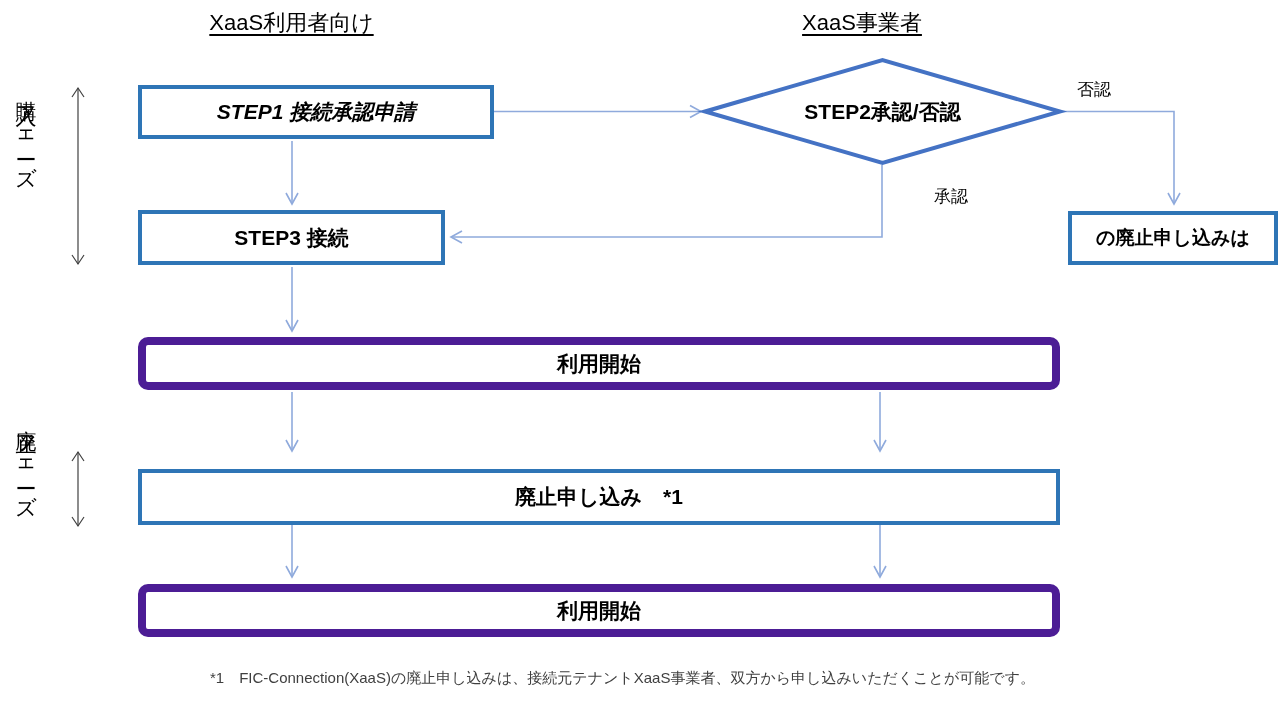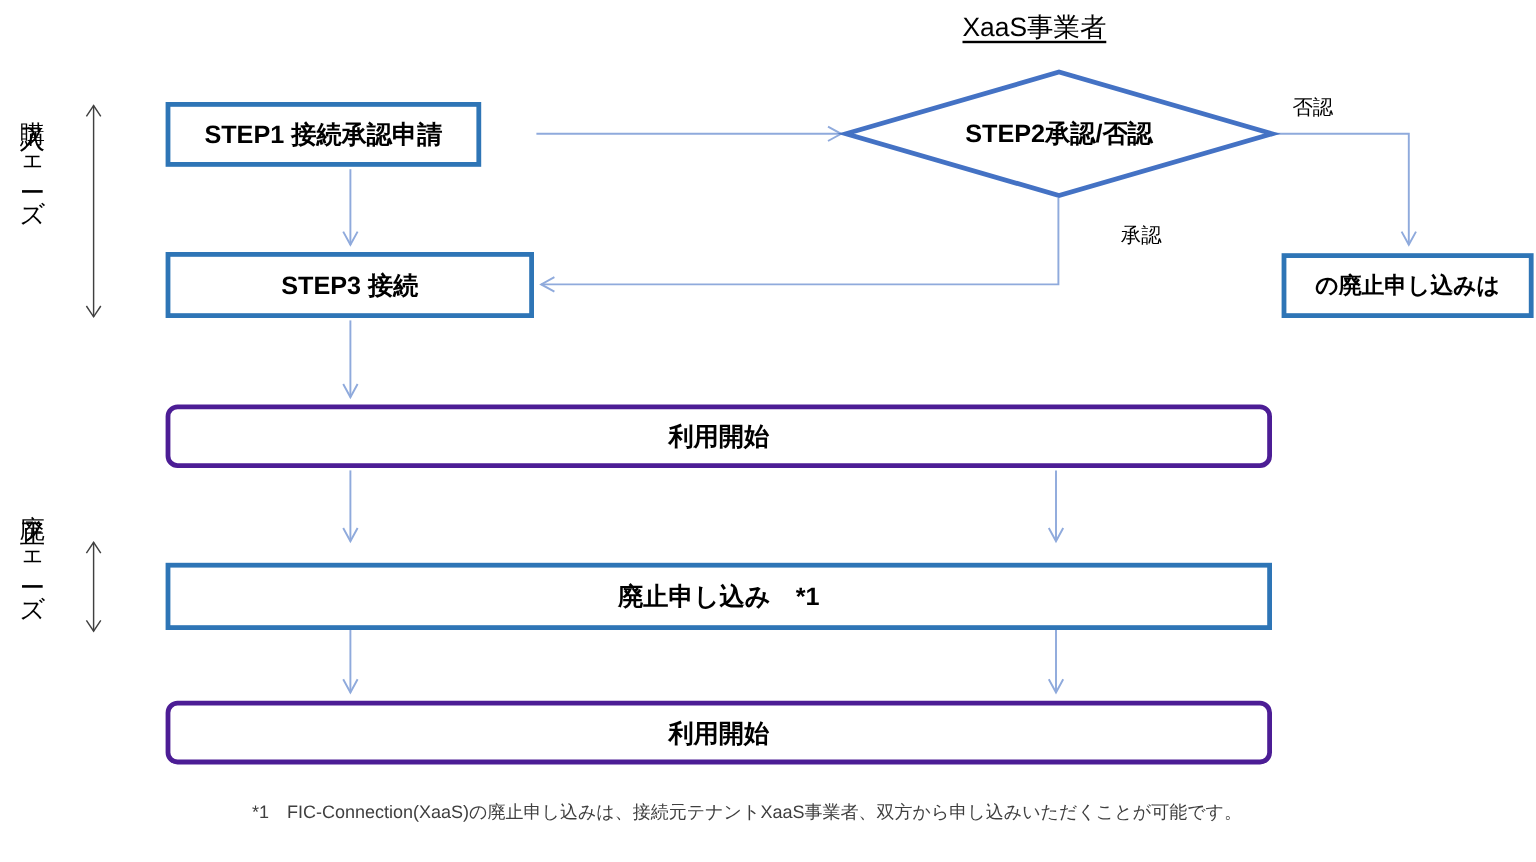--- a/index.html
+++ b/index.html
@@ -11,21 +11,21 @@
   .abs{position:absolute;box-sizing:border-box;}
   .hdr{
     font-size:22px;font-weight:400;text-align:center;
     text-decoration:underline;text-underline-offset:4px;white-space:nowrap;
   }
   .node{
     background:#ffffff;display:flex;align-items:center;justify-content:center;
     font-weight:700;font-size:21px;text-align:center;white-space:nowrap;
   }
   .blue-box{border:4px solid #2E75B6;}
-  .orange-box{border:4px solid #4c1d95;border-radius:10px;}
+  .orange-box{border:8px solid #4c1d95;border-radius:10px;}
   .diamond-text{
     display:flex;flex-direction:row;align-items:center;justify-content:center;
     font-weight:700;font-size:21px;line-height:26px;text-align:center;background:transparent;
   }
   .edge-label{font-size:17px;font-weight:400;white-space:nowrap;text-align:center;}
   .vlabel{
     writing-mode:vertical-rl;text-orientation:mixed;
     font-size:21px;letter-spacing:4px;white-space:nowrap;color:#000;
   }
   .note{font-size:15px;line-height:19px;color:#3f3f3f;white-space:nowrap;}
@@ -54,26 +54,27 @@
     <path d="M882,165 L882,237 L451,237" fill="none" stroke="#8FAADC" stroke-width="1.6" marker-end="url(#arrowBlue)"></path>
     <path d="M292,267 L292,331" fill="none" stroke="#8FAADC" stroke-width="1.6" marker-end="url(#arrowBlue)"></path>
     <path d="M292,392 L292,451" fill="none" stroke="#8FAADC" stroke-width="1.6" marker-end="url(#arrowBlue)"></path>
     <path d="M880,392 L880,451" fill="none" stroke="#8FAADC" stroke-width="1.6" marker-end="url(#arrowBlue)"></path>
     <path d="M292,516 L292,577" fill="none" stroke="#8FAADC" stroke-width="1.6" marker-end="url(#arrowBlue)"></path>
     <path d="M880,516 L880,577" fill="none" stroke="#8FAADC" stroke-width="1.6" marker-end="url(#arrowBlue)"></path>
 
     <polygon points="705,111.5 882.5,60 1060,111.5 882.5,163" fill="#ffffff" stroke="#4472C4" stroke-width="4" stroke-linejoin="miter"></polygon>
   </svg>
 
+  <div class="abs hdr" style="left:138px;top:8px;width:307px;">XaaS利用者向け</div>
   <div class="abs hdr" style="left:712px;top:8px;width:300px;">XaaS事業者</div>
 
   <div class="abs vlabel" style="left:12px;top:84px;">購入フェーズ</div>
   <div class="abs vlabel" style="left:12px;top:413px;">廃止フェーズ</div>
 
-  <div class="abs node blue-box" style="left:138px;top:85px;width:263px;height:54px;">STEP1 接続承認申請</div>
+  <div class="abs node blue-box" style="left:138px;top:85px;width:356px;height:54px;font-style:italic;">STEP1 接続承認申請</div>
 
   <div class="abs diamond-text" style="left:782px;top:84px;width:201px;height:56px;">
     <span>STEP2</span>
     <span>承認/否認</span>
   </div>
 
   <div class="abs node blue-box" style="left:1068px;top:211px;width:210px;height:54px;font-size:19px;">の廃止申し込みは</div>
 
   <div class="abs node blue-box" style="left:138px;top:210px;width:307px;height:55px;">STEP3 接続</div>
 

